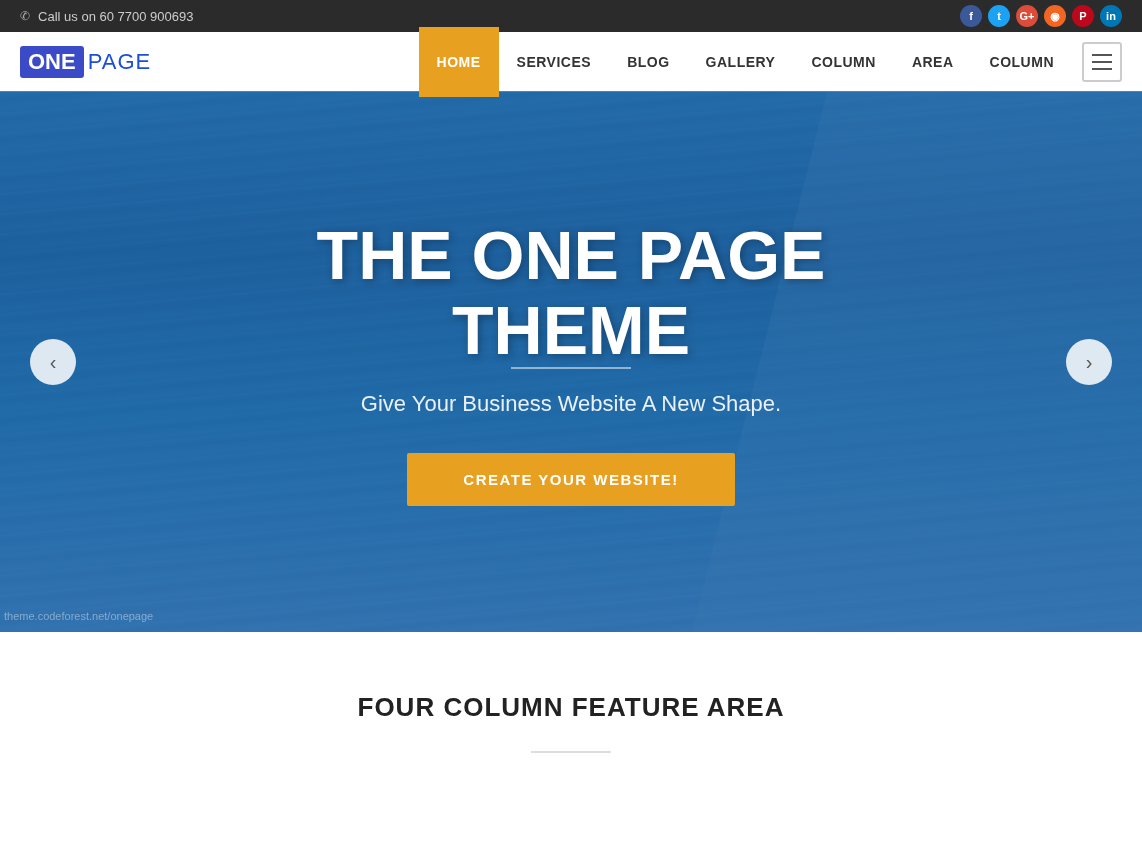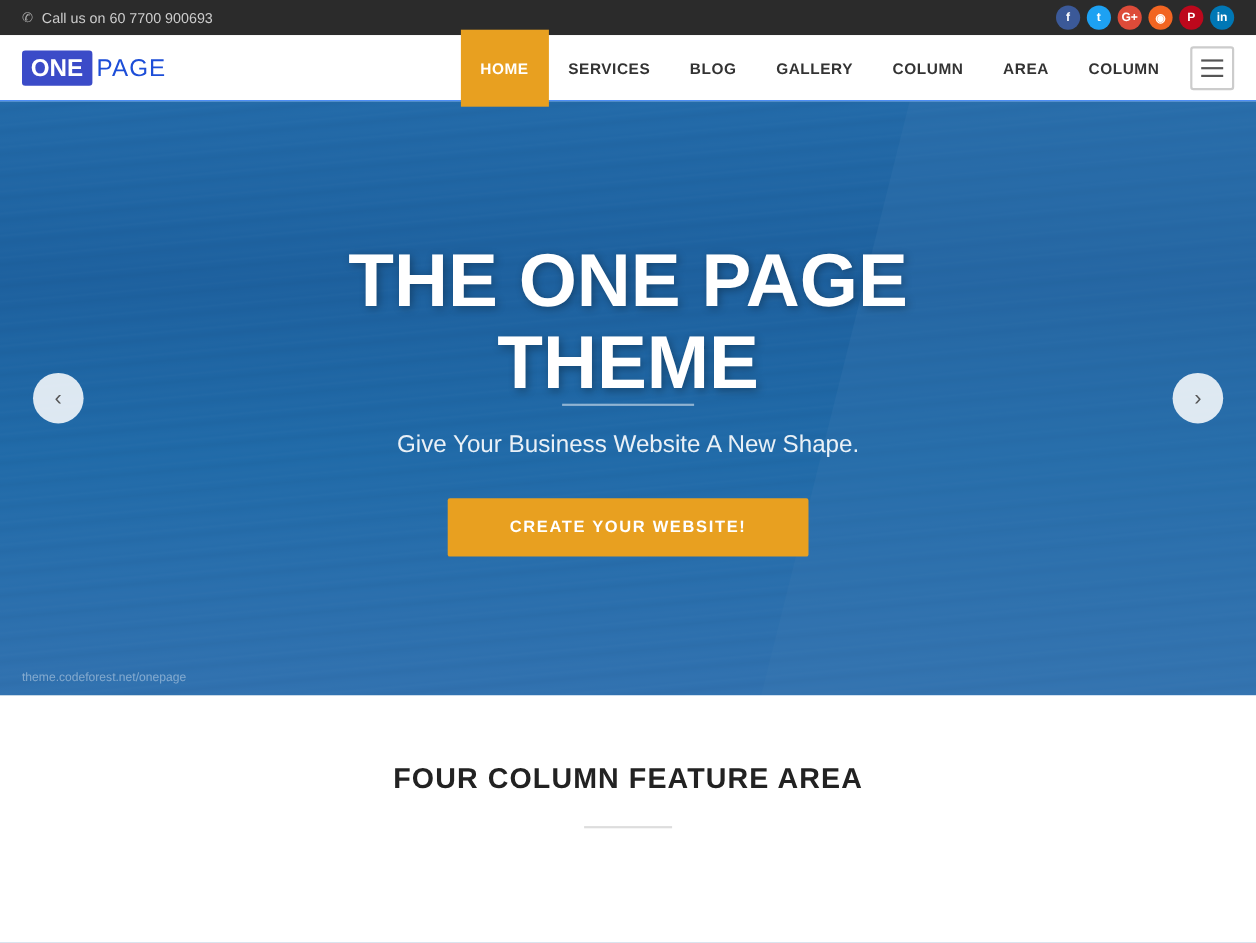--- a/index.html
+++ b/index.html
@@ -202,21 +202,21 @@
       font-size: 16px;
       color: #666;
       max-width: 600px;
       margin: 0 auto;
     }
 
     
     .watermark {
       position: absolute;
       bottom: 10px;
-      left: 20px;
+      left: 4px;
       font-size: 11px;
       color: rgba(255,255,255,0.4);
       z-index: 3;
     }
   </style>
 </head>
 <body>
 
 <div class="top-bar">
   <div class="top-bar-left">

